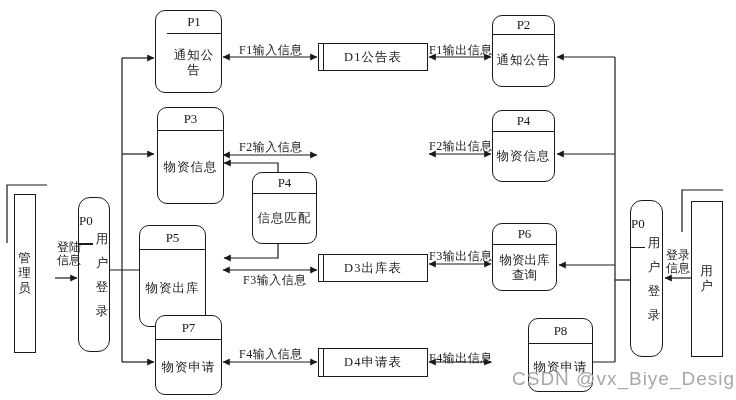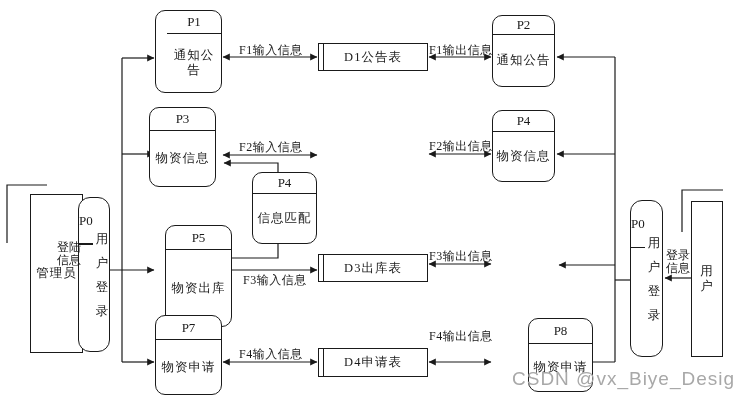--- a/index.html
+++ b/index.html
@@ -84,45 +84,45 @@
       <line x1="615" y1="265" x2="559" y2="265" marker-end="url(#arr)"></line>
       <line x1="615" y1="362" x2="559" y2="362" marker-end="url(#arr)"></line>
       <line x1="630" y1="280" x2="615" y2="280"></line>
       <line x1="691" y1="278" x2="665" y2="278" marker-end="url(#arr)"></line>
 
       <polyline points="47,185 7,185 7,243"></polyline>
       <polyline points="723,190 682,190 682,232"></polyline>
     </g>
   </svg>
 
-  <div class="entity" style="left:30px;top:194px;width:53px;height:159px;">
+  <div class="entity" style="left:14px;top:194px;width:22px;height:159px;">
     <span>管理员</span>
   </div>
   <div class="entity" style="left:691px;top:201px;width:32px;height:156px;">
     <span>用户</span>
   </div>
 
   <div class="p0" style="left:78px;top:197px;width:32px;height:155px;">
     <div class="p0-title" style="height:45px;border-bottom:2.5px solid #1a1a1a;">P0</div>
     <div class="p0-body">用户登录</div>
   </div>
   <div class="p0" style="left:630px;top:200px;width:33px;height:157px;">
     <div class="p0-title" style="height:46px;border-bottom:1.5px solid #1a1a1a;">P0</div>
     <div class="p0-body">用户登录</div>
   </div>
 
   <div class="proc" style="left:155px;top:10px;width:67px;height:83px;padding-left:11px;">
     <div class="proc-title" style="height:22px;">P1</div>
     <div class="proc-body">通知公告</div>
   </div>
-  <div class="proc" style="left:149px;top:107px;width:67px;height:80px;">
+  <div class="proc" style="left:157px;top:107px;width:67px;height:97px;">
     <div class="proc-title" style="height:22px;">P3</div>
     <div class="proc-body">物资信息</div>
   </div>
-  <div class="proc" style="left:165px;top:225px;width:67px;height:102px;">
+  <div class="proc" style="left:139px;top:225px;width:67px;height:102px;">
     <div class="proc-title" style="height:23px;">P5</div>
     <div class="proc-body">物资出库</div>
   </div>
   <div class="proc" style="left:155px;top:315px;width:67px;height:80px;">
     <div class="proc-title" style="height:23px;">P7</div>
     <div class="proc-body">物资申请</div>
   </div>
 
   <div class="proc" style="left:252px;top:172px;width:65px;height:72px;">
     <div class="proc-title" style="height:20px;">P4</div>
@@ -143,32 +143,36 @@
   </div>
 
   <div class="proc" style="left:492px;top:15px;width:63px;height:72px;">
     <div class="proc-title" style="height:18px;">P2</div>
     <div class="proc-body">通知公告</div>
   </div>
   <div class="proc" style="left:492px;top:110px;width:63px;height:72px;">
     <div class="proc-title" style="height:20px;">P4</div>
     <div class="proc-body">物资信息</div>
   </div>
+  <div class="proc" style="left:492px;top:223px;width:65px;height:68px;">
+    <div class="proc-title" style="height:20px;">P6</div>
+    <div class="proc-body" style="letter-spacing:0;">物资出库查询</div>
+  </div>
   <div class="proc" style="left:492px;top:318px;width:65px;height:74px;margin-left:36px;">
     <div class="proc-title" style="height:24px;">P8</div>
     <div class="proc-body">物资申请</div>
   </div>
 
   <div class="flabel" style="left:239px;top:42px;">F1输入信息</div>
   <div class="flabel" style="left:429px;top:42px;">F1输出信息</div>
   <div class="flabel" style="left:239px;top:139px;">F2输入信息</div>
   <div class="flabel" style="left:429px;top:138px;">F2输出信息</div>
   <div class="flabel" style="left:243px;top:272px;">F3输入信息</div>
   <div class="flabel" style="left:429px;top:248px;">F3输出信息</div>
   <div class="flabel" style="left:239px;top:346px;">F4输入信息</div>
-  <div class="flabel" style="left:429px;top:328px;text-align:center;">F4输出信息</div>
+  <div class="flabel" style="left:429px;top:350px;text-align:center;">F4输出信息</div>
 
   <div class="vlabel" style="left:55px;top:241px;width:28px;">登陆信息</div>
   <div class="vlabel" style="left:664px;top:249px;width:28px;">登录信息</div>
 
   <div class="watermark" style="left:512px;top:368px;">CSDN @vx_Biye_Design</div>
 
 </div>
 
 </body></html>

